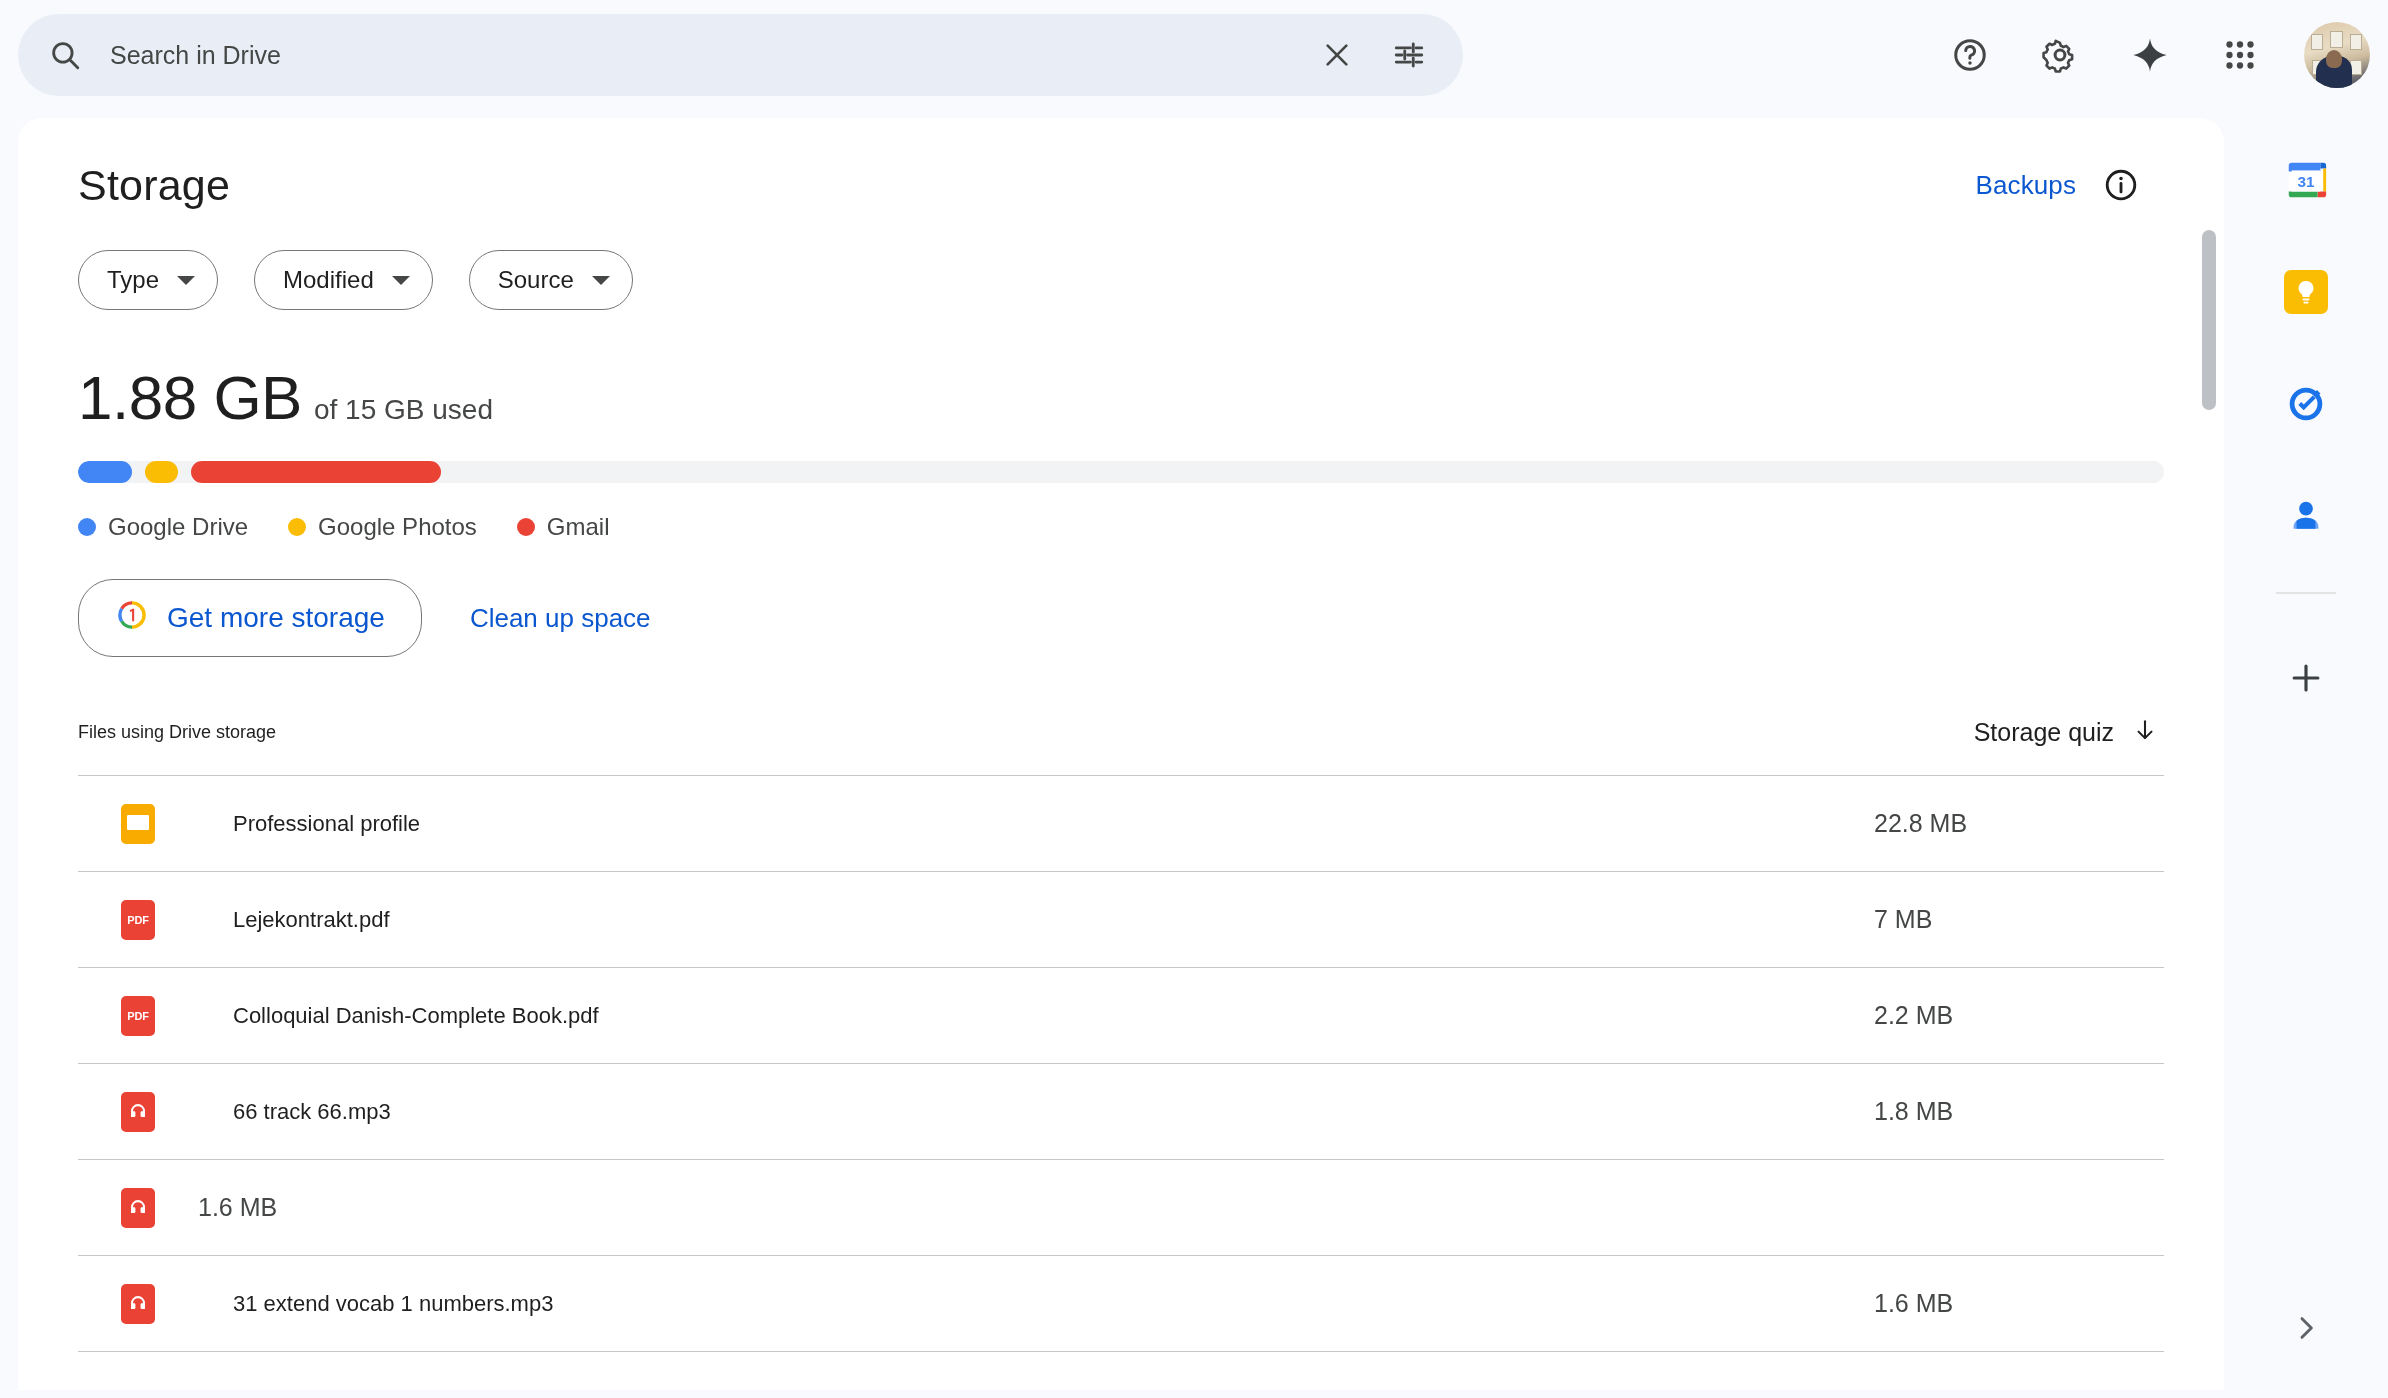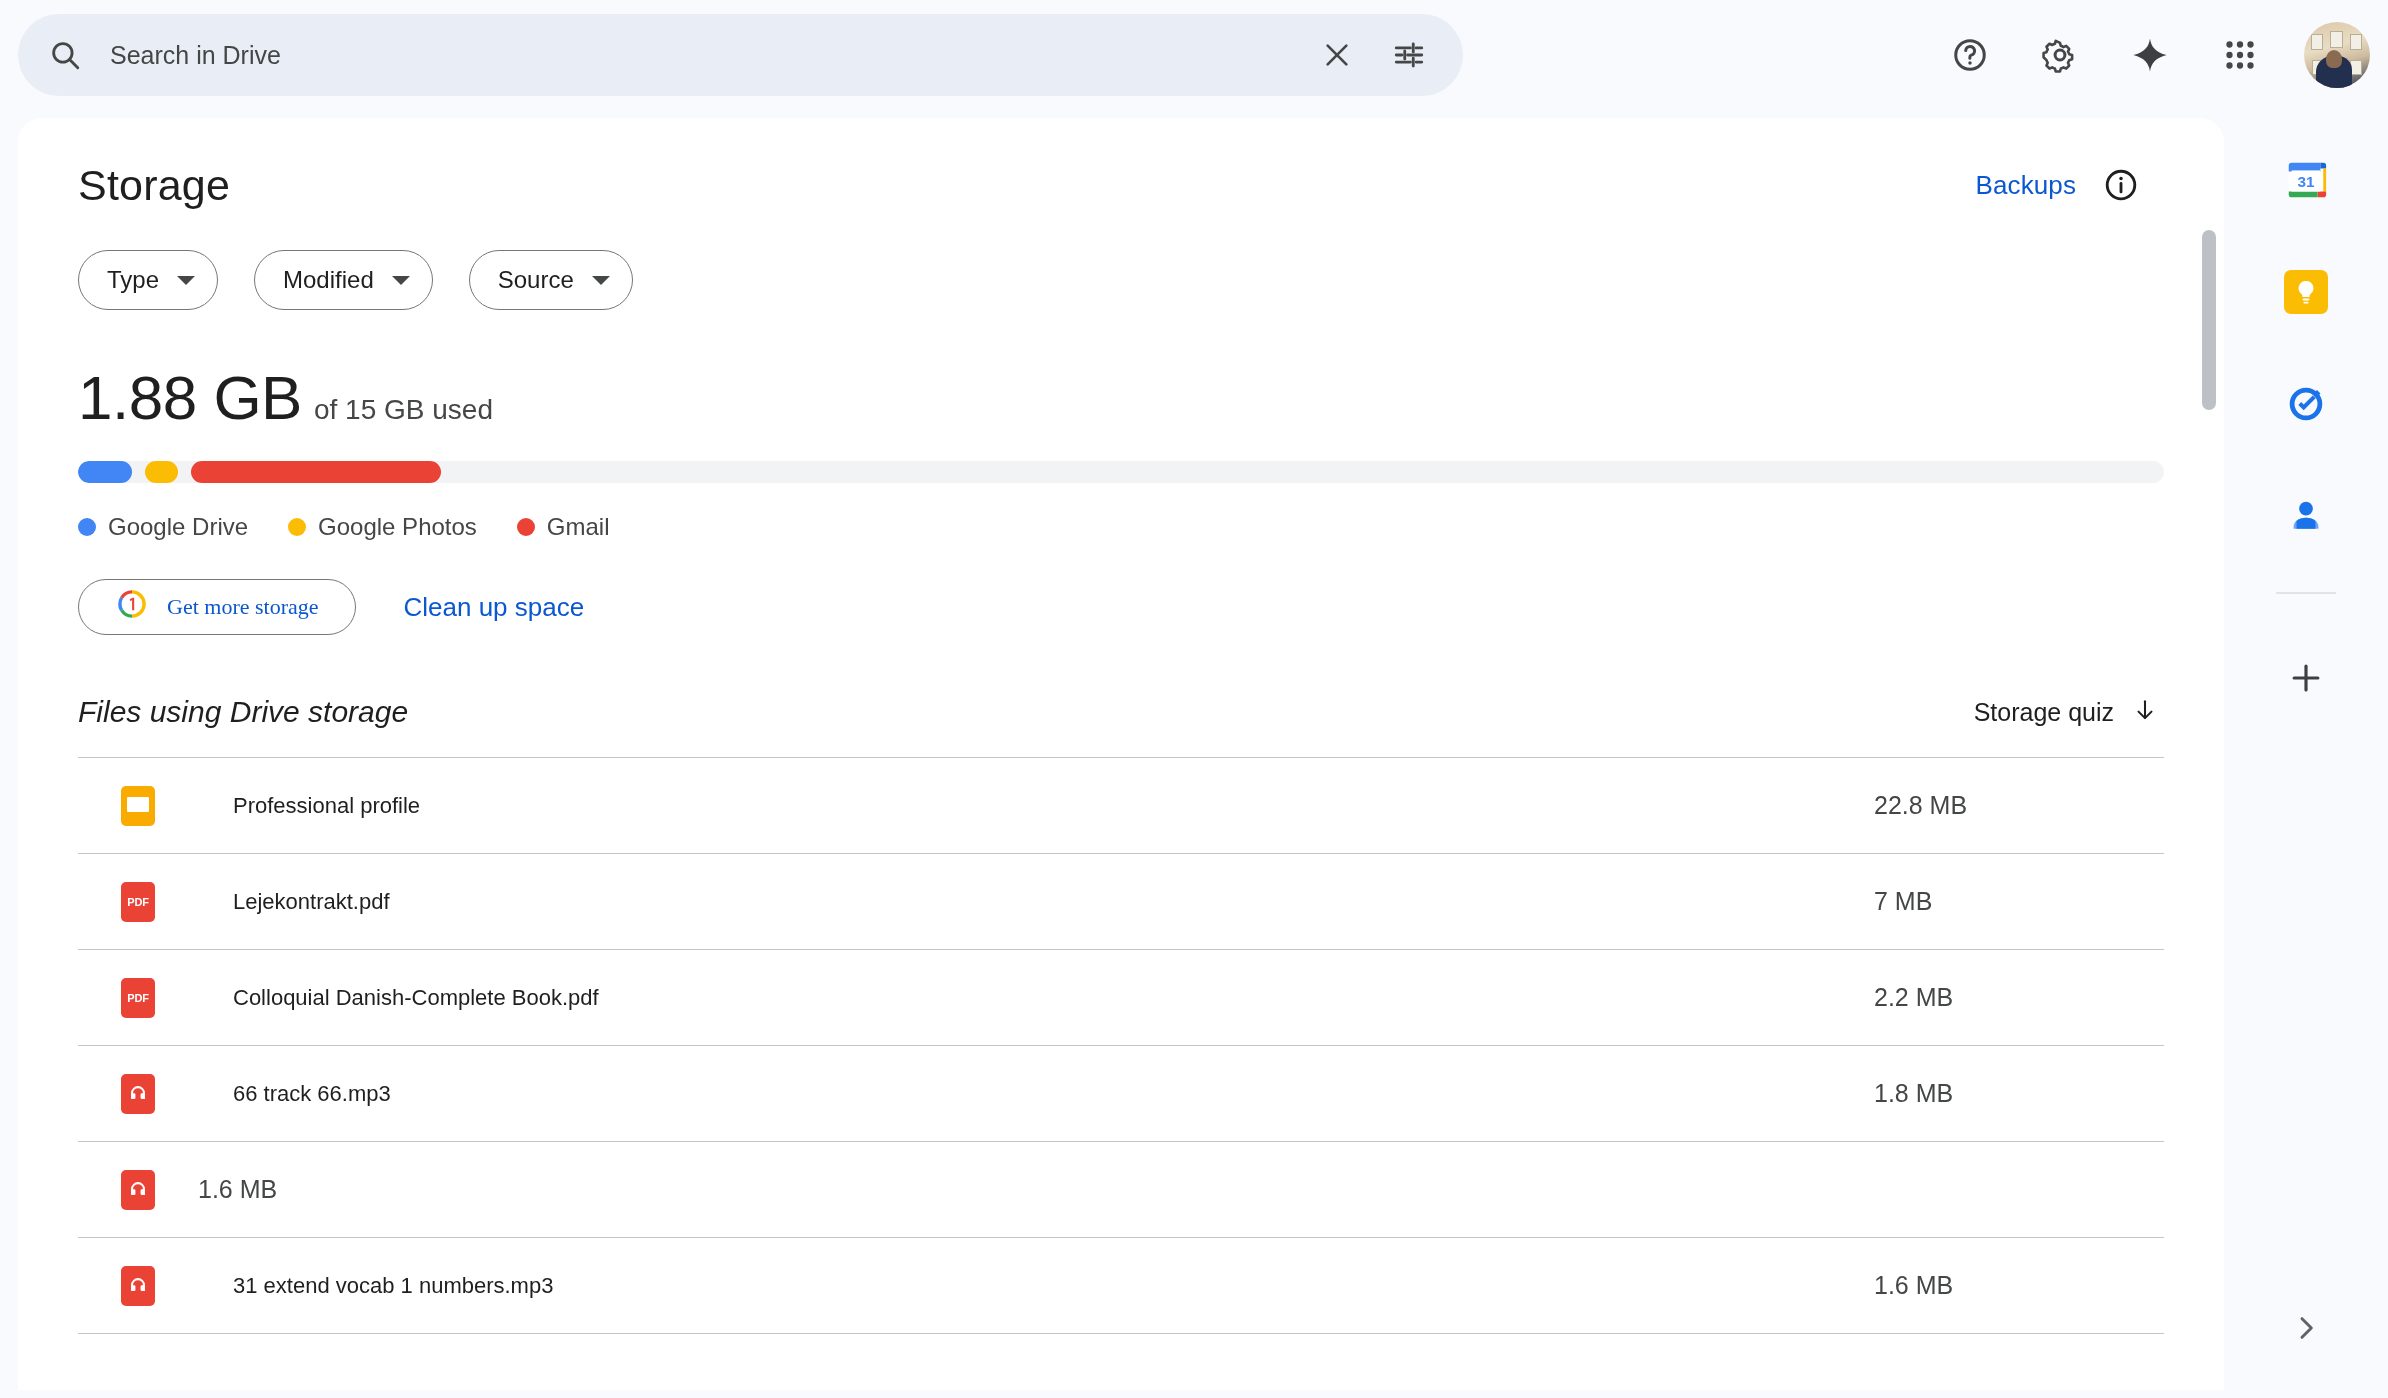--- a/index.html
+++ b/index.html
@@ -116,39 +116,39 @@
   }
   .seg { height: 22px; border-radius: 11px; position: absolute; top: 0; }
 
   .legend { display: flex; align-items: center; gap: 40px; margin-top: 30px; }
   .legend-item { display: flex; align-items: center; gap: 12px; }
   .dot { width: 18px; height: 18px; border-radius: 50%; }
   .legend-label { font-size: 24px; color: #444746; }
 
   .actions { display: flex; align-items: center; gap: 40px; margin-top: 38px; }
   .btn-outline {
-    height: 56px; border: 1px solid #747775; border-radius: 35px;
+    height: 78px; border: 1px solid #747775; border-radius: 35px;
     display: flex; align-items: center; gap: 18px; padding: 0 36px;
     background: #fff; cursor: pointer;
-    color: #0b57d0; font-size: 22px; font-weight: 500;
-    font-family: Liberation Serif, serif;
+    color: #0b57d0; font-size: 28px; font-weight: 500;
+    font-family: Liberation Sans, sans-serif;
   }
   .btn-text {
     background: transparent; border: none; cursor: pointer;
     color: #0b57d0; font-size: 26px; font-weight: 500;
     font-family: "Liberation Sans", sans-serif; padding: 0 8px;
   }
 
   
   .table { margin-top: 60px; width: 2086px; }
   .thead {
     display: flex; align-items: center; justify-content: space-between;
     padding-bottom: 28px; border-bottom: 1px solid #c4c7c5;
   }
-  .th-left { font-size: 30px; color: #1f1f1f; font-weight: 500; font-style: italic; }
+  .th-left { font-size: 18px; color: #1f1f1f; font-weight: 500; }
   .th-right { display: flex; align-items: center; gap: 18px; padding-right: 6px; }
   .th-sort-label { font-size: 25px; color: #1f1f1f; font-weight: 500; }
 
   .row {
     display: flex; align-items: center; height: 96px;
     border-bottom: 1px solid #c4c7c5; cursor: pointer;
   }
   .row-icon { width: 120px; display: flex; justify-content: center; flex: none; align-items: flex-end; }
   .row-name { flex: 1; font-size: 22px; color: #1f1f1f; margin-left: 35px; }
   .row-size { width: 290px; font-size: 25px; color: #444746; flex: none; }

